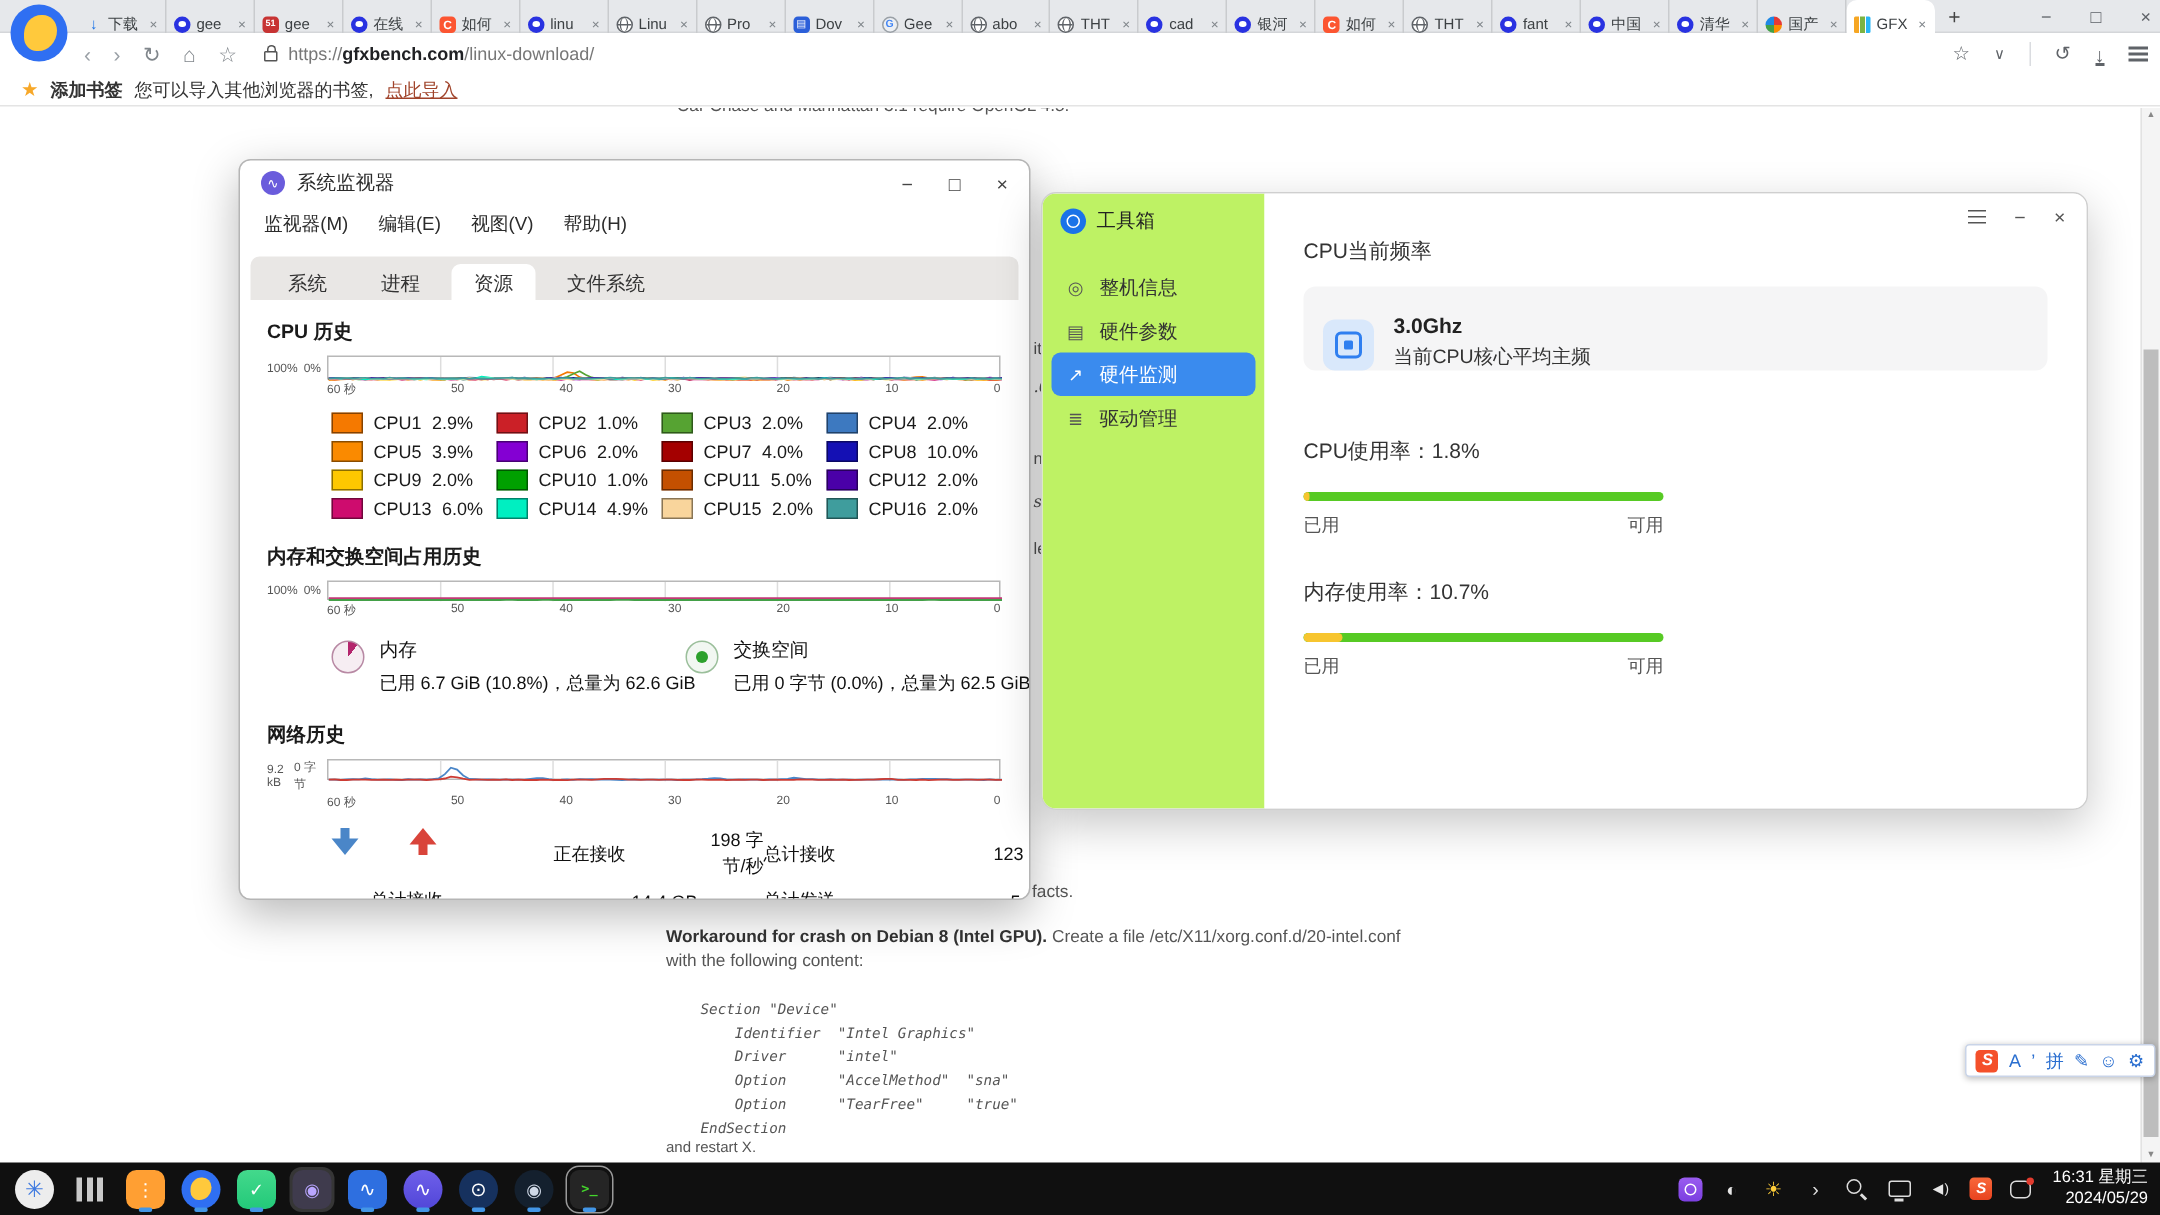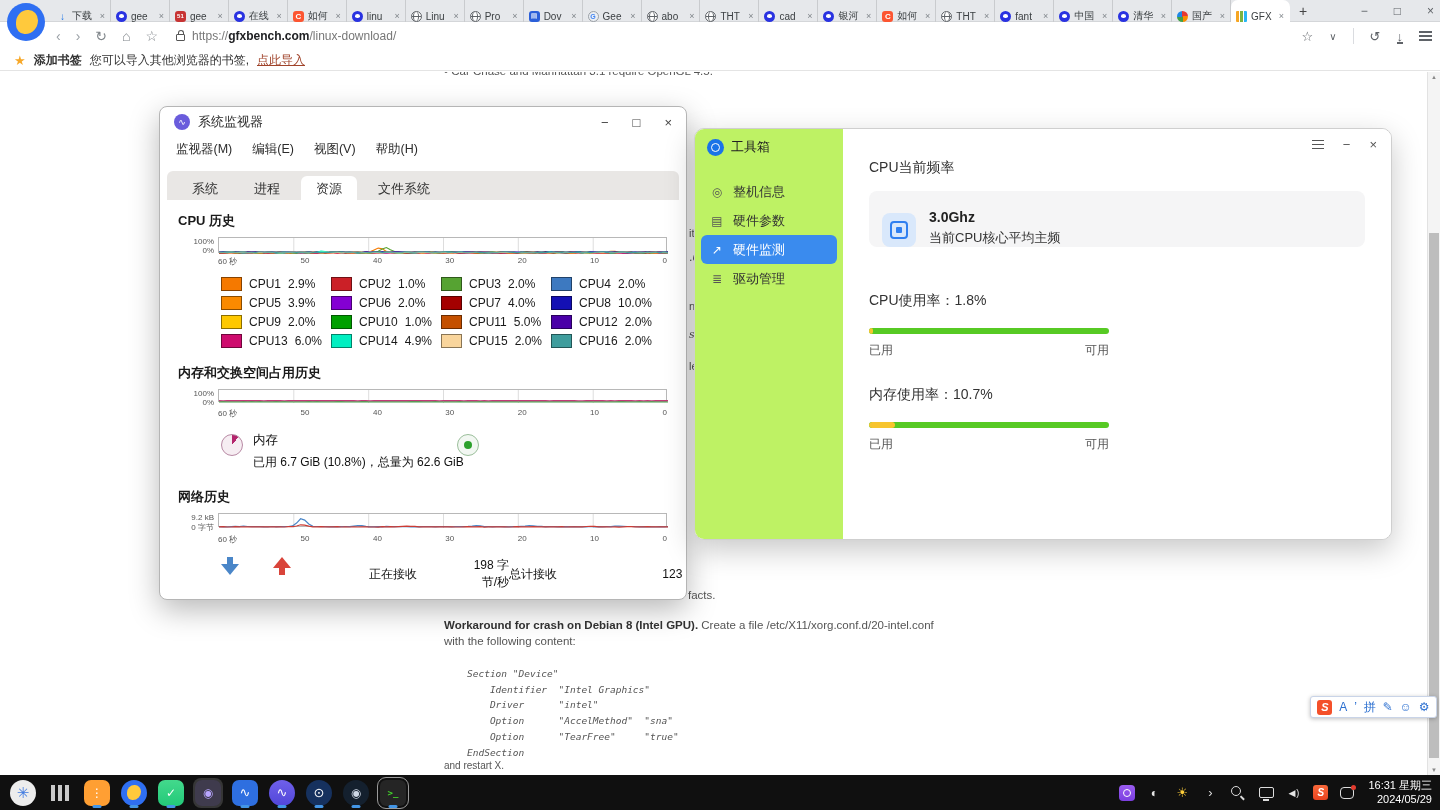--- a/index.html
+++ b/index.html
@@ -83,21 +83,21 @@
   .sm-title{font-size:13px;color:#2b2b2b;}
   .sm-ctl{margin-left:auto;display:flex;gap:24px;color:#444;font-size:13px;align-items:center;}
   .sm-menubar{display:flex;align-items:center;height:24px;padding:0 6px;font-size:12.5px;color:#2b2b2b;}
   .sm-menubar span{padding:0 10px;}
   .sm-tabstrip{margin:10px 7px 0;background:#e9e7e5;border-radius:6px 6px 0 0;display:flex;padding:5px 10px 0;gap:6px;height:29px;}
   .sm-tab{padding:4px 15px 6px;font-size:13px;color:#333;border-radius:6px 6px 0 0;}
   .sm-tab.active{background:#fff;}
   .sm-body{padding:0 7px;}
   .sec-h{font-size:13px;font-weight:bold;color:#1a1a1a;margin:12px 0 7px 11px;}
   .chartrow{display:flex;margin-left:11px;}
-  .ycol{width:40px;display:flex;flex-direction:column;justify-content:space-between;align-items:flex-end;padding-right:4px;font-size:8px;color:#555;}
+  .ycol{width:40px;display:flex;flex-direction:row;justify-content:space-between;align-items:center;padding-right:4px;font-size:8px;color:#555;}
   .plot{position:relative;border:1px solid #b8b8b8;background:#fff;flex:none;}
   .plot svg{display:block;}
   .xlabels{display:flex;justify-content:space-between;margin-left:51px;width:449px;font-size:8px;color:#555;margin-top:1px;}
   .cpulegend{margin:10px 0 0 54px;display:grid;grid-template-columns:repeat(4,110px);row-gap:5px;}
   .lg-item{display:flex;align-items:center;gap:7px;font-size:12px;color:#1a1a1a;}
   .sw{width:21px;height:14px;border:1px solid rgba(0,0,0,.45);flex:none;}
   .memlegend{margin:13px 0 0 54px;display:grid;grid-template-columns:236px 236px;}
   .mem-entry{display:flex;gap:10px;align-items:flex-start;}
   .pieicon{width:22px;height:22px;border-radius:50%;border:1px solid #b889a4;background:conic-gradient(#b4256d 0 38deg,#f6edf2 38deg 360deg);flex:none;margin-top:2px;}
   .swapicon{width:22px;height:22px;border-radius:50%;border:1px solid #9bbf9b;background:#f2f7f2;flex:none;margin-top:2px;position:relative;}
@@ -538,20 +538,24 @@
       <div class="memlegend">
         <div class="mem-entry">
           <span class="pieicon"></span>
           <div>
             <div class="mem-label">内存</div>
             <div class="mem-detail">已用 6.7 GiB (10.8%)，总量为 62.6 GiB</div>
           </div>
         </div>
         <div class="mem-entry">
           <span class="swapicon"></span>
+          <div>
+            <div class="mem-label">交换空间</div>
+            <div class="mem-detail">已用 0 字节 (0.0%)，总量为 62.5 GiB</div>
+          </div>
         </div>
       </div>
 
       <div class="sec-h" style="margin-top:17px">网络历史</div>
       <div class="chartrow">
         <div class="ycol">
           <span>9.2 kB</span>
           <span>0 字节</span>
         </div>
         <div class="plot" style="width:449px;height:14px">

